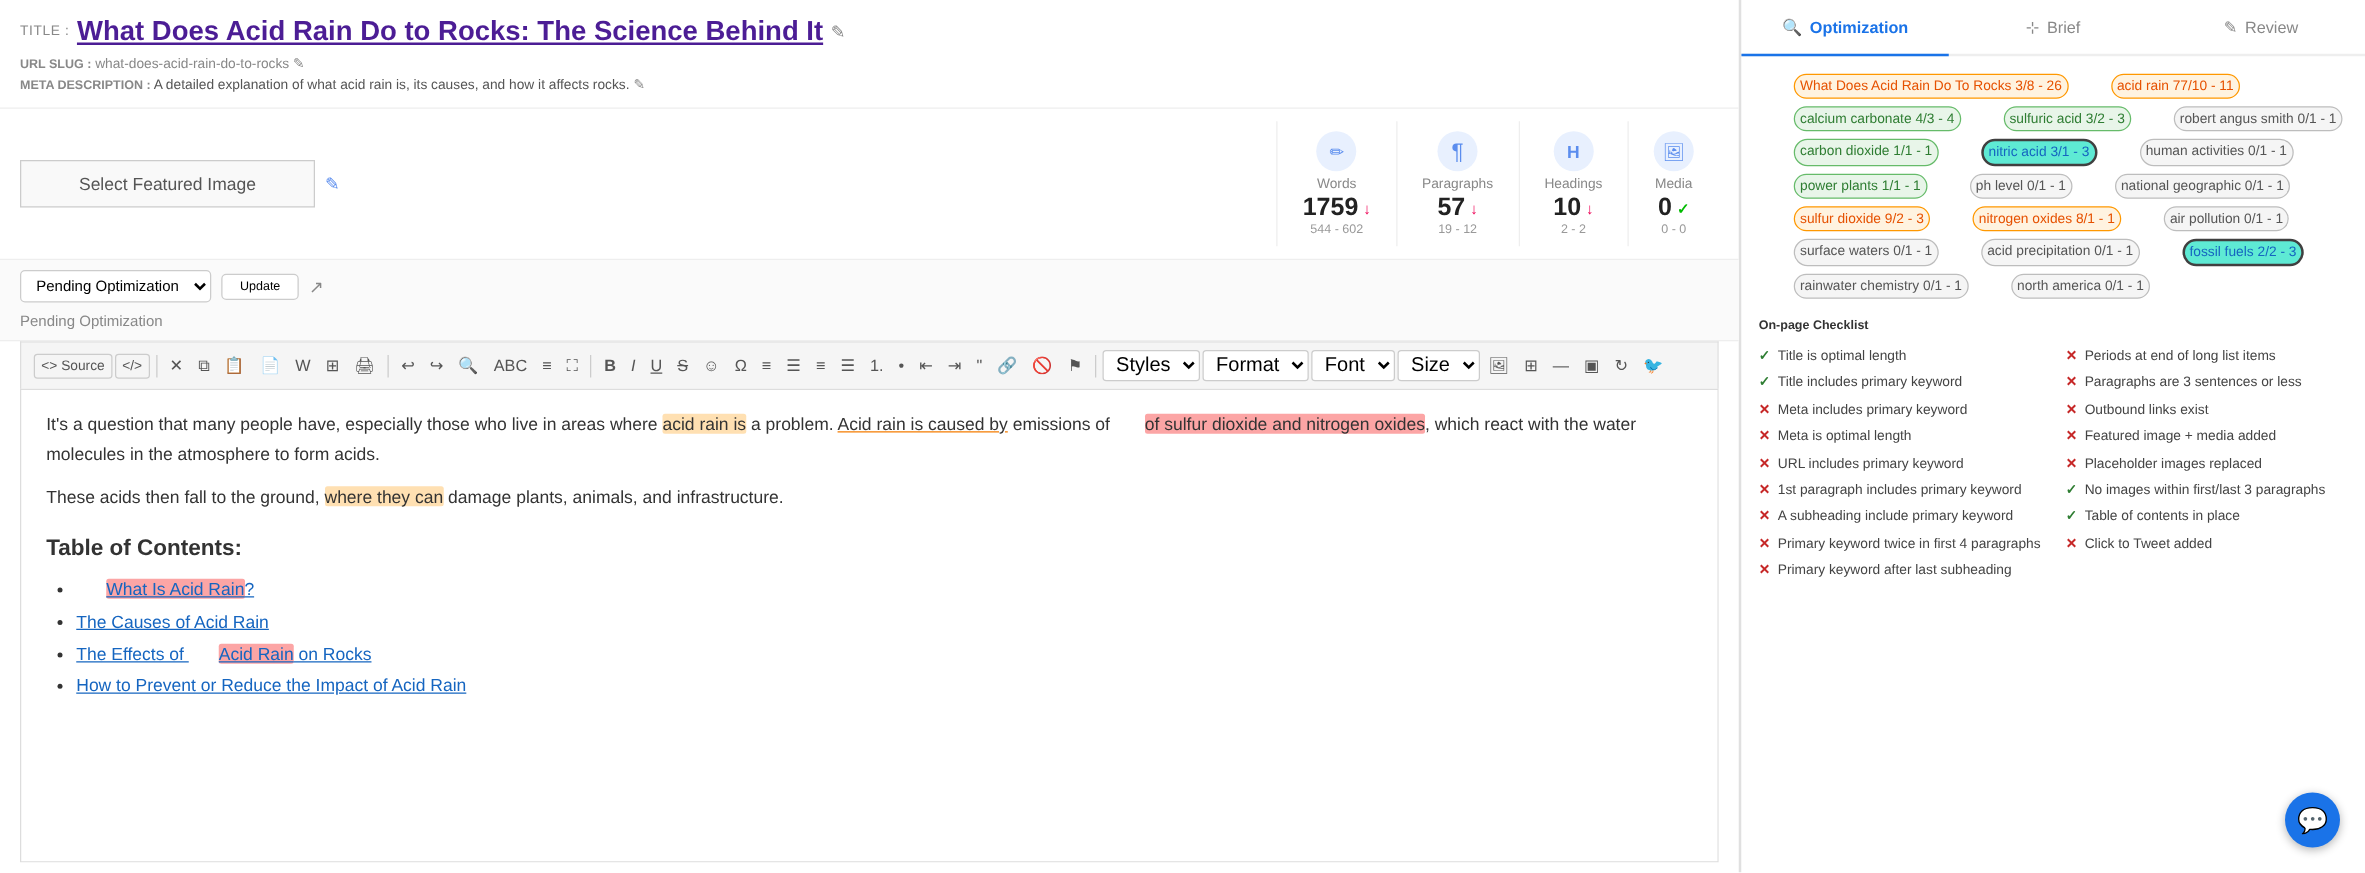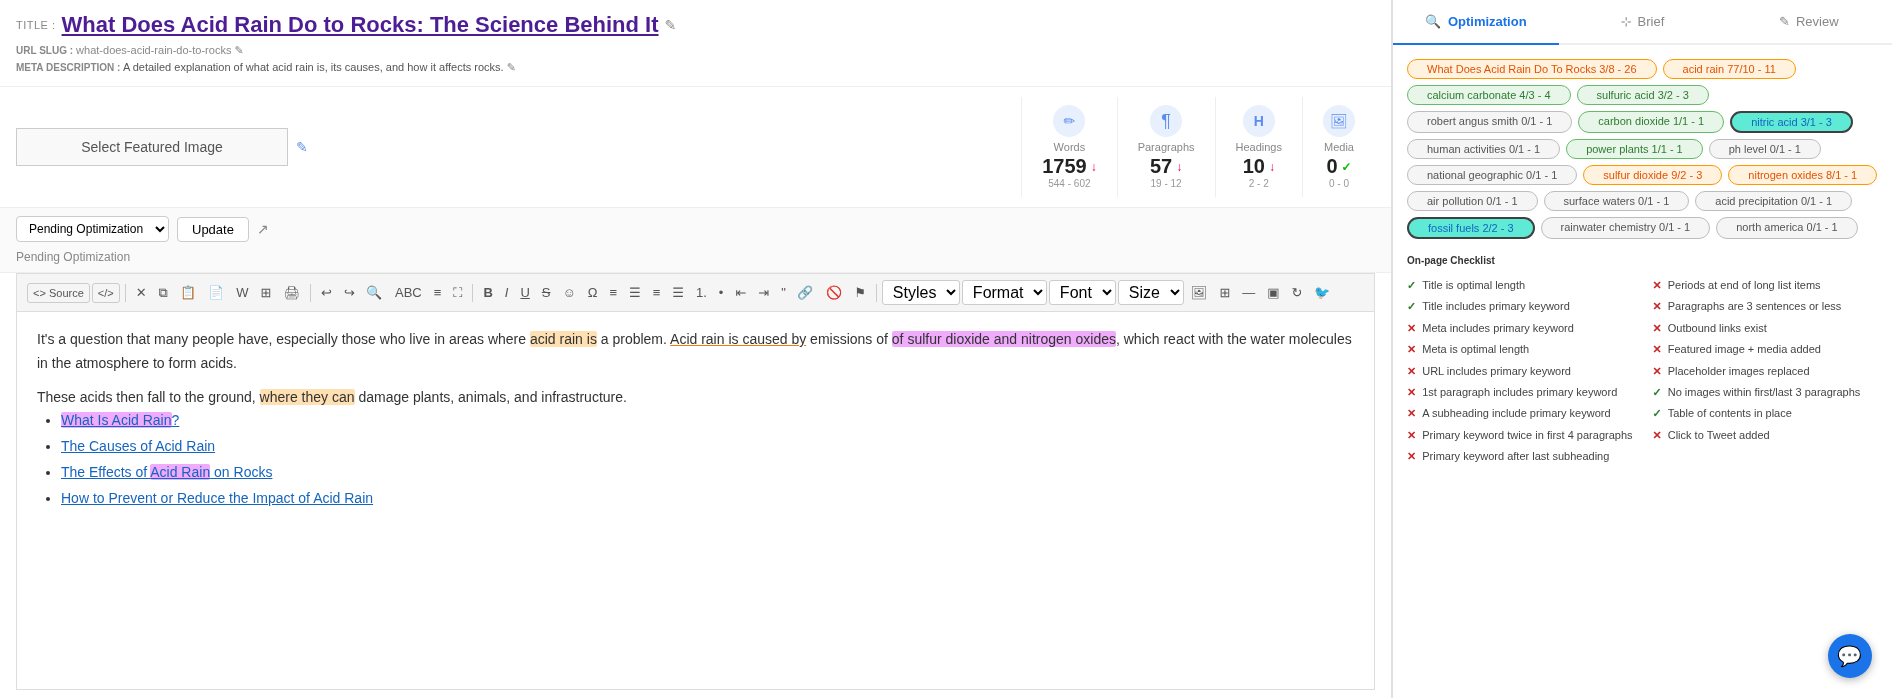--- a/index.html
+++ b/index.html
@@ -13,66 +13,66 @@
     .title-label { font-size: 11px; color: #888; text-transform: uppercase; letter-spacing: 0.5px; }
     .title-text { font-size: 22px; font-weight: 600; color: #4c1d95; text-decoration: underline; }
     .edit-icon { color: #888; cursor: pointer; font-size: 14px; }
     .meta-row { font-size: 11px; color: #555; margin-bottom: 4px; }
     .meta-label { font-weight: 600; text-transform: uppercase; font-size: 10px; color: #888; }
     .meta-link { color: #888; cursor: pointer; }
 
     
     .stats-area { display: flex; padding: 10px 16px; gap: 0; border-bottom: 1px solid #eee; }
     .featured-btn-area { flex: 1; display: flex; align-items: center; }
-    .featured-btn { border: 1px solid #ccc; background: #f9f9f9; color: #555; padding: 10px 20px; font-size: 14px; cursor: pointer; width: 272px; text-align: center; }
+    .featured-btn { border: 1px solid #ccc; background: #f9f9f9; color: #555; padding: 10px 20px; font-size: 14px; cursor: pointer; width: 236px; text-align: center; }
     .stat-group { display: flex; gap: 0; }
     .stat-block { display: flex; flex-direction: column; align-items: center; padding: 8px 20px; border-left: 1px solid #eee; }
     .stat-icon-circle { width: 32px; height: 32px; border-radius: 50%; background: #e8f0fe; display: flex; align-items: center; justify-content: center; margin-bottom: 4px; color: #5b8dee; font-size: 14px; }
     .stat-label { font-size: 11px; color: #888; margin-bottom: 2px; }
     .stat-value { font-size: 20px; font-weight: 700; color: #222; display: flex; align-items: center; gap: 4px; }
     .stat-arrow-down { color: #e05; font-size: 12px; }
     .stat-arrow-up { color: #0b0; font-size: 12px; }
     .stat-range { font-size: 10px; color: #999; }
 
     
     .toolbar-area { padding: 8px 16px; border-bottom: 1px solid #eee; background: #fafafa; }
     .status-row { display: flex; align-items: center; gap: 8px; margin-bottom: 8px; }
     .status-select { border: 1px solid #ccc; border-radius: 4px; padding: 4px 8px; font-size: 12px; background: #fff; cursor: pointer; }
-    .update-btn { background: #fff; border: 1px solid #ccc; border-radius: 4px; padding: 4px 14px; font-size: 13px; cursor: pointer; }
+    .update-btn { background: #fff; border: 1px solid #ccc; border-radius: 4px; padding: 4px 14px; font-size: 10px; cursor: pointer; }
     .external-link-icon { color: #888; cursor: pointer; font-size: 14px; }
     .pending-text { font-size: 12px; color: #888; }
 
     
     .editor-toolbar { display: flex; flex-wrap: wrap; align-items: center; gap: 2px; padding: 6px 10px; border: 1px solid #ddd; border-bottom: none; background: #f5f5f5; }
     .tb-btn { background: none; border: none; padding: 3px 5px; cursor: pointer; color: #555; font-size: 13px; border-radius: 3px; }
     .tb-separator { width: 1px; height: 18px; background: #ccc; margin: 0 3px; }
     .tb-dropdown { border: 1px solid #ccc; border-radius: 3px; padding: 2px 6px; font-size: 16px; background: #fff; cursor: pointer; }
 
     
     .editor-content { flex: 1; overflow-y: auto; padding: 16px 20px; border: 1px solid #ddd; border-top: 1px solid #ddd; font-size: 14px; line-height: 1.7; color: #333; }
     .highlight-orange { background: #ffe0b2; border-radius: 2px; }
-    .highlight-red { background: #f0abfc; border-radius: 2px; }
+    .highlight-red { background: #fca5a5; border-radius: 2px; margin-left: 24px; }
     .underline-orange { text-decoration: underline; text-decoration-color: #f57c00; }
     .link-blue { color: #1565c0; text-decoration: underline; cursor: pointer; }
     .toc-heading { font-size: 18px; font-weight: 700; margin: 10px 0 6px; }
     ul.toc-list { padding-left: 24px; }
     ul.toc-list li { margin-bottom: 2px; }
     .editor-wrapper { flex: 1; display: flex; flex-direction: column; overflow: hidden; margin: 0 16px 8px; }
 
     
     .sidebar { width: 500px; display: flex; flex-direction: column; border-left: 1px solid #e0e0e0; overflow: hidden; }
     .sidebar-tabs { display: flex; border-bottom: 2px solid #eee; }
     .sidebar-tab { flex: 1; padding: 14px 10px; text-align: center; font-size: 13px; color: #888; cursor: pointer; display: flex; align-items: center; justify-content: center; gap: 6px; }
     .sidebar-tab.active { color: #1a73e8; border-bottom: 2px solid #1a73e8; margin-bottom: -2px; font-weight: 600; }
 
     
     .sidebar-content { overflow-y: auto; padding: 14px; flex: 1; }
     .keywords-section { margin-bottom: 16px; }
     .keyword-tags { display: flex; flex-wrap: wrap; gap: 6px; }
-    .tag { display: inline-block; border-radius: 20px; padding: 3px 19px; font-size: 11px; cursor: pointer; }
+    .tag { display: inline-block; border-radius: 20px; padding: 3px 4px; font-size: 11px; cursor: pointer; margin-left: 28px; }
     .tag-orange { background: #fff3e0; border: 1px solid #ff9800; color: #e65100; }
     .tag-green { background: #e8f5e9; border: 1px solid #66bb6a; color: #2e7d32; }
     .tag-blue { background: #5eead4; border: 2px solid #404040; color: #1565c0; }
     .tag-gray { background: #f5f5f5; border: 1px solid #bdbdbd; color: #555; }
 
     
     .checklist-section { margin-top: 16px; }
     .checklist-title { font-size: 10px; font-weight: 700; color: #333; margin-bottom: 12px; }
     .checklist-grid { display: grid; grid-template-columns: 1fr 1fr; gap: 6px 20px; }
     .checklist-item { display: flex; align-items: flex-start; gap: 6px; font-size: 11px; color: #444; line-height: 1.4; }
@@ -213,20 +213,21 @@
       <button class="tb-btn" style="color:#1da1f2;">🐦</button>
     </div>
 
     <div class="editor-content">
       <p>
         It's a question that many people have, especially those who live in areas where <span class="highlight-orange">acid rain is</span> a problem. <span class="underline-orange">Acid rain is caused by</span> emissions of <span class="highlight-red">of sulfur dioxide and nitrogen oxides</span>, which react with the water molecules in the atmosphere to form acids.
       </p>
       <p style="margin-top:10px;">
         These acids then fall to the ground, <span class="highlight-orange">where they can</span> damage plants, animals, and infrastructure.
       </p>
+      <p style="margin-top:14px;" class="toc-heading">Table of Contents:</p>
       <ul class="toc-list">
         <li>
           <a class="link-blue"><span class="highlight-red">What Is Acid Rain</span><span>?</span></a>
         </li>
         <li>
           <a class="link-blue">The Causes of Acid Rain</a>
         </li>
         <li>
           <a class="link-blue">The Effects of <span class="highlight-red">Acid Rain</span> on Rocks</a>
         </li>

